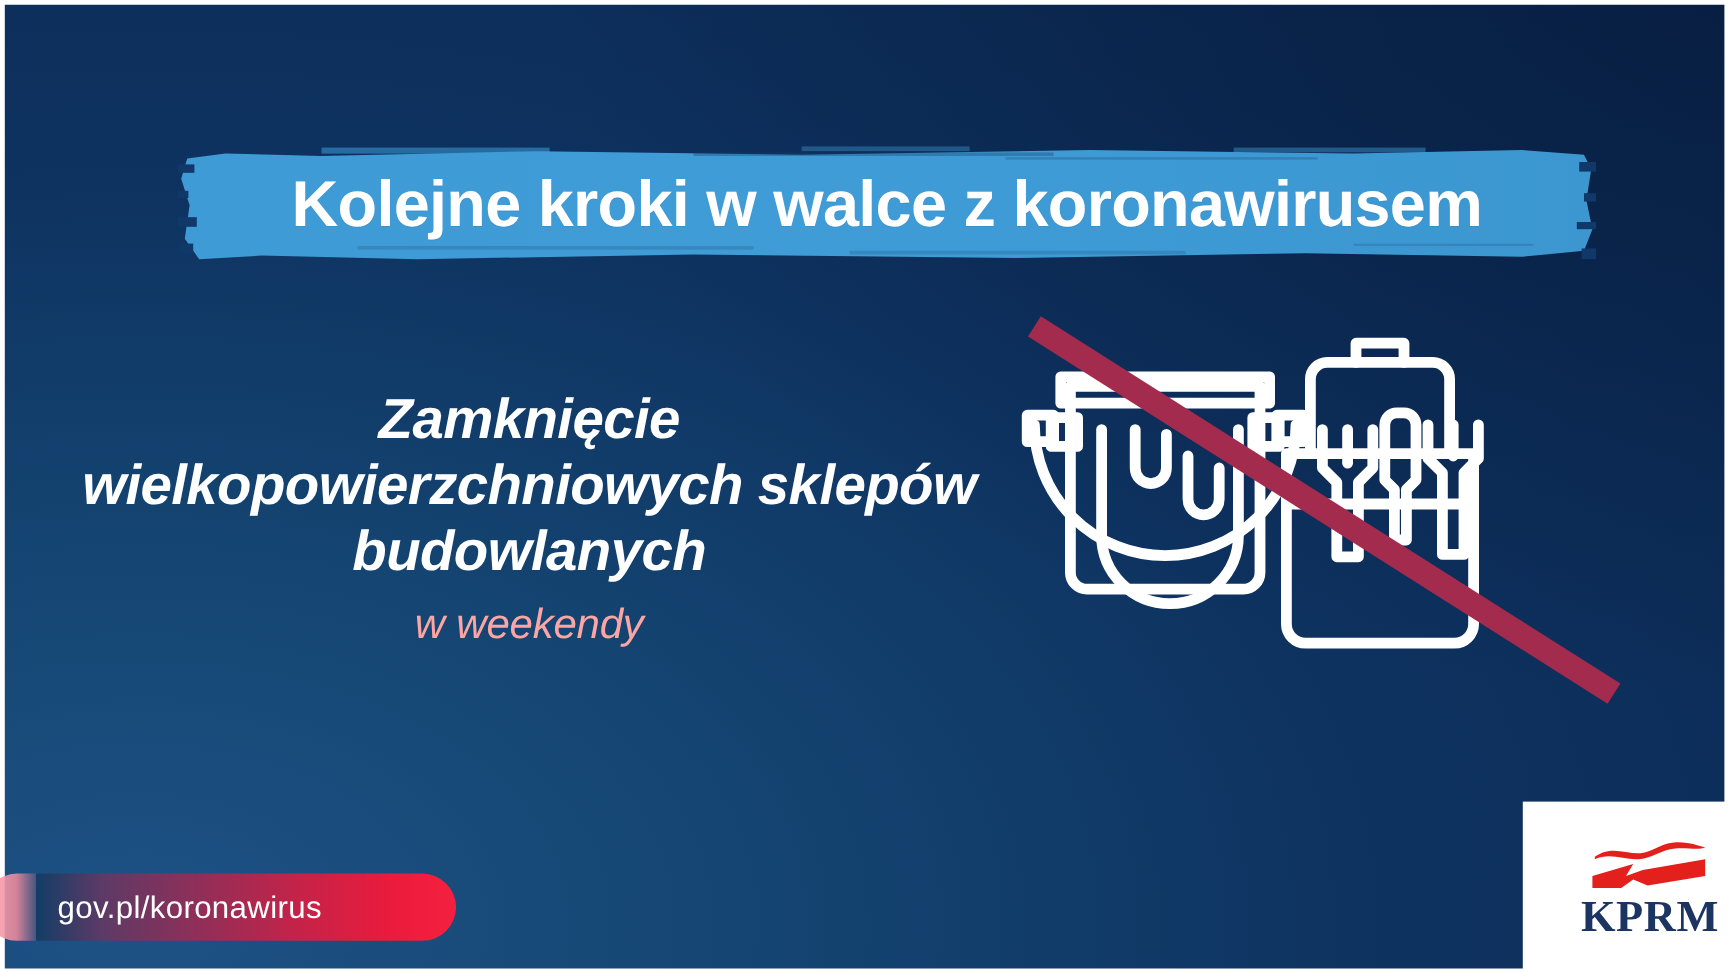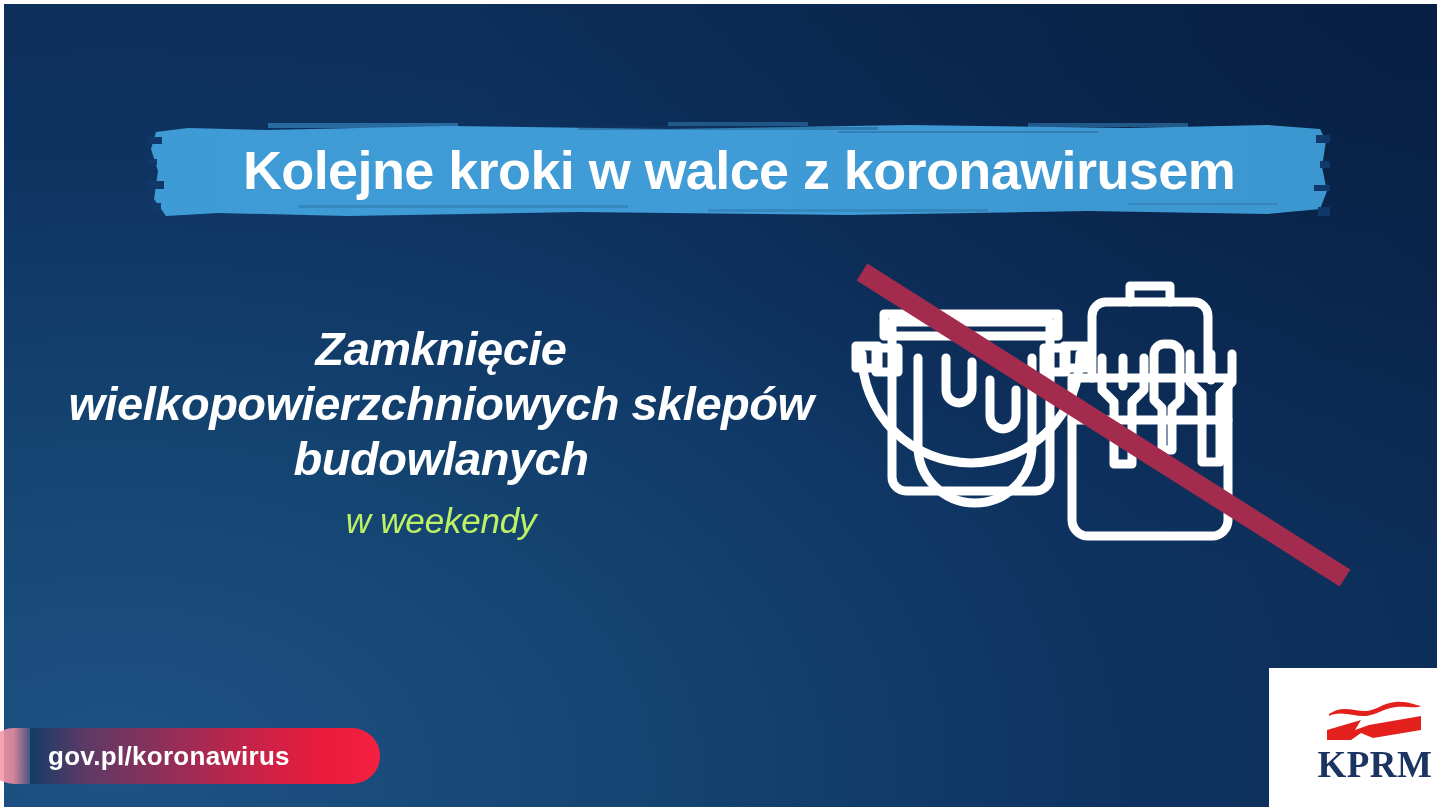--- a/index.html
+++ b/index.html
@@ -76,21 +76,21 @@
   }
   #headline-main {
     color:#ffffff;
     font-size:47px;
     font-weight:bold;
     line-height:1.17;
     letter-spacing:-0.5px;
   }
   #headline-sub {
     margin-top:14px;
-    color:#bef264;
+    color:#fca5a5;
     font-size:35px;
     font-weight:normal;
     letter-spacing:-0.2px;
   }
 
   
   #icon-group {
     position:absolute;
     left:840px; top:250px;
     width:530px; height:350px;
@@ -119,21 +119,21 @@
         #5E3A66 16%,
         #8E2F59 38%,
         #C42349 62%,
         #EA1B3D 84%,
         #F5203F 100%);
     display:flex; align-items:center;
   }
   #url-pill-label {
     color:#ffffff;
     font-size:26px;
-    font-weight:bold;
+    font-weight:normal;
     letter-spacing:0.3px;
     padding-left:18px;
     white-space:nowrap;
   }
 
   
   #kprm-logo {
     position:absolute;
     left:1269px; top:668px;
     width:171px; height:142px;

